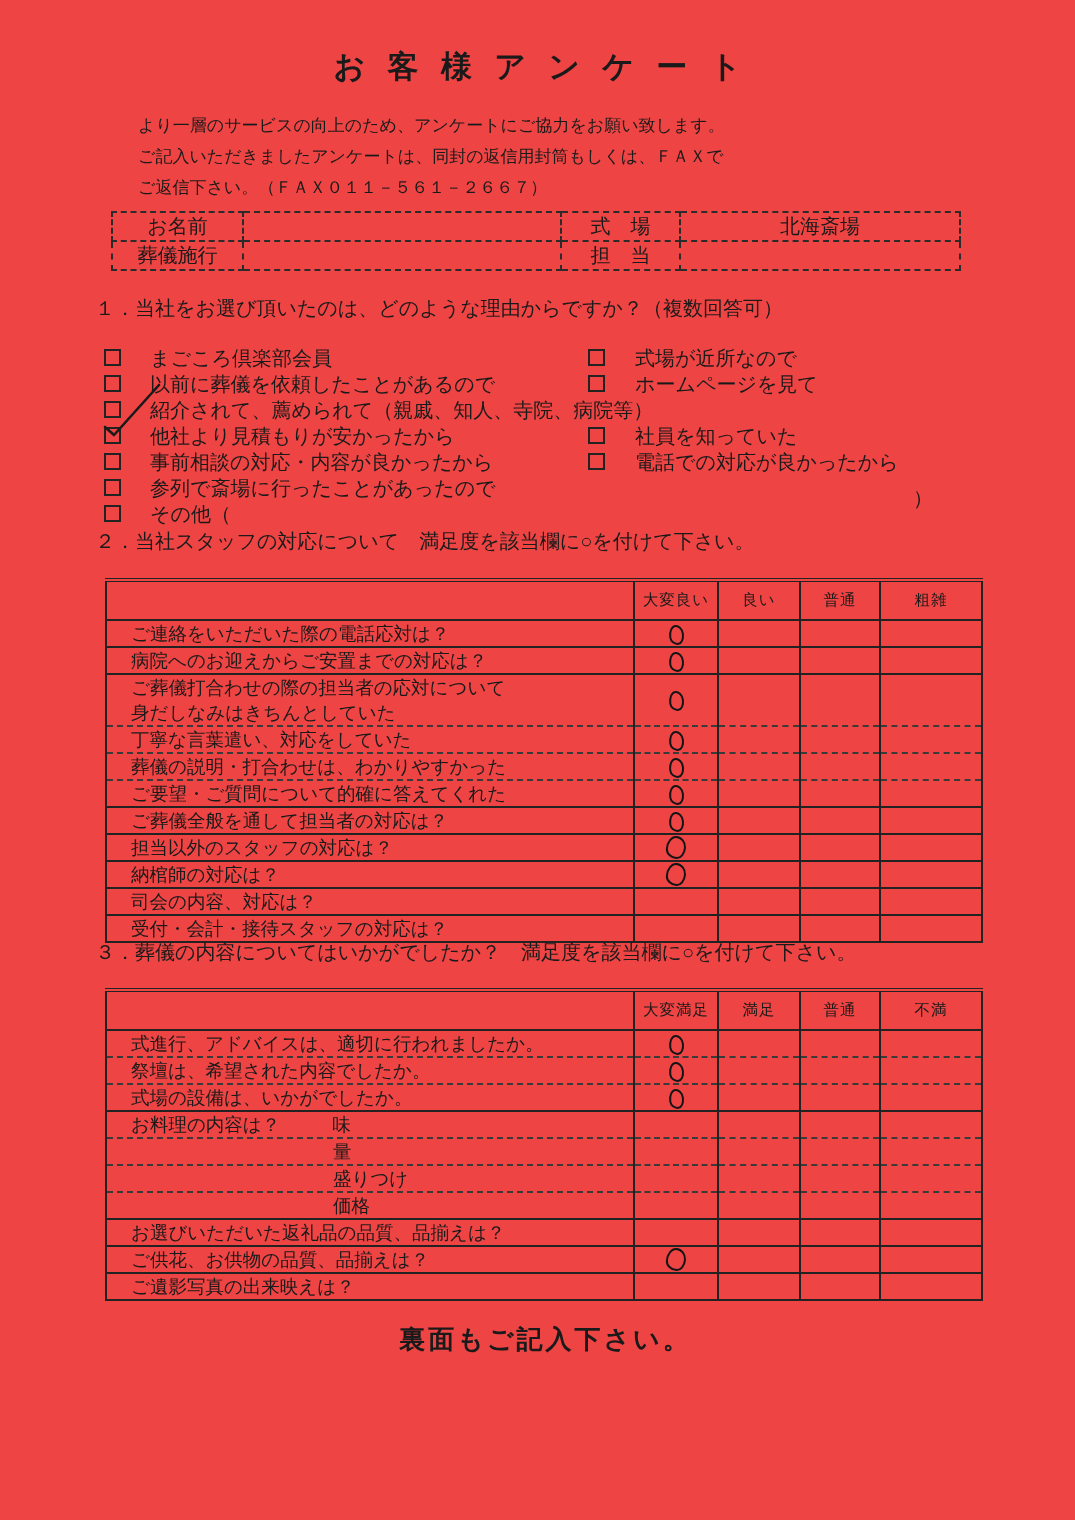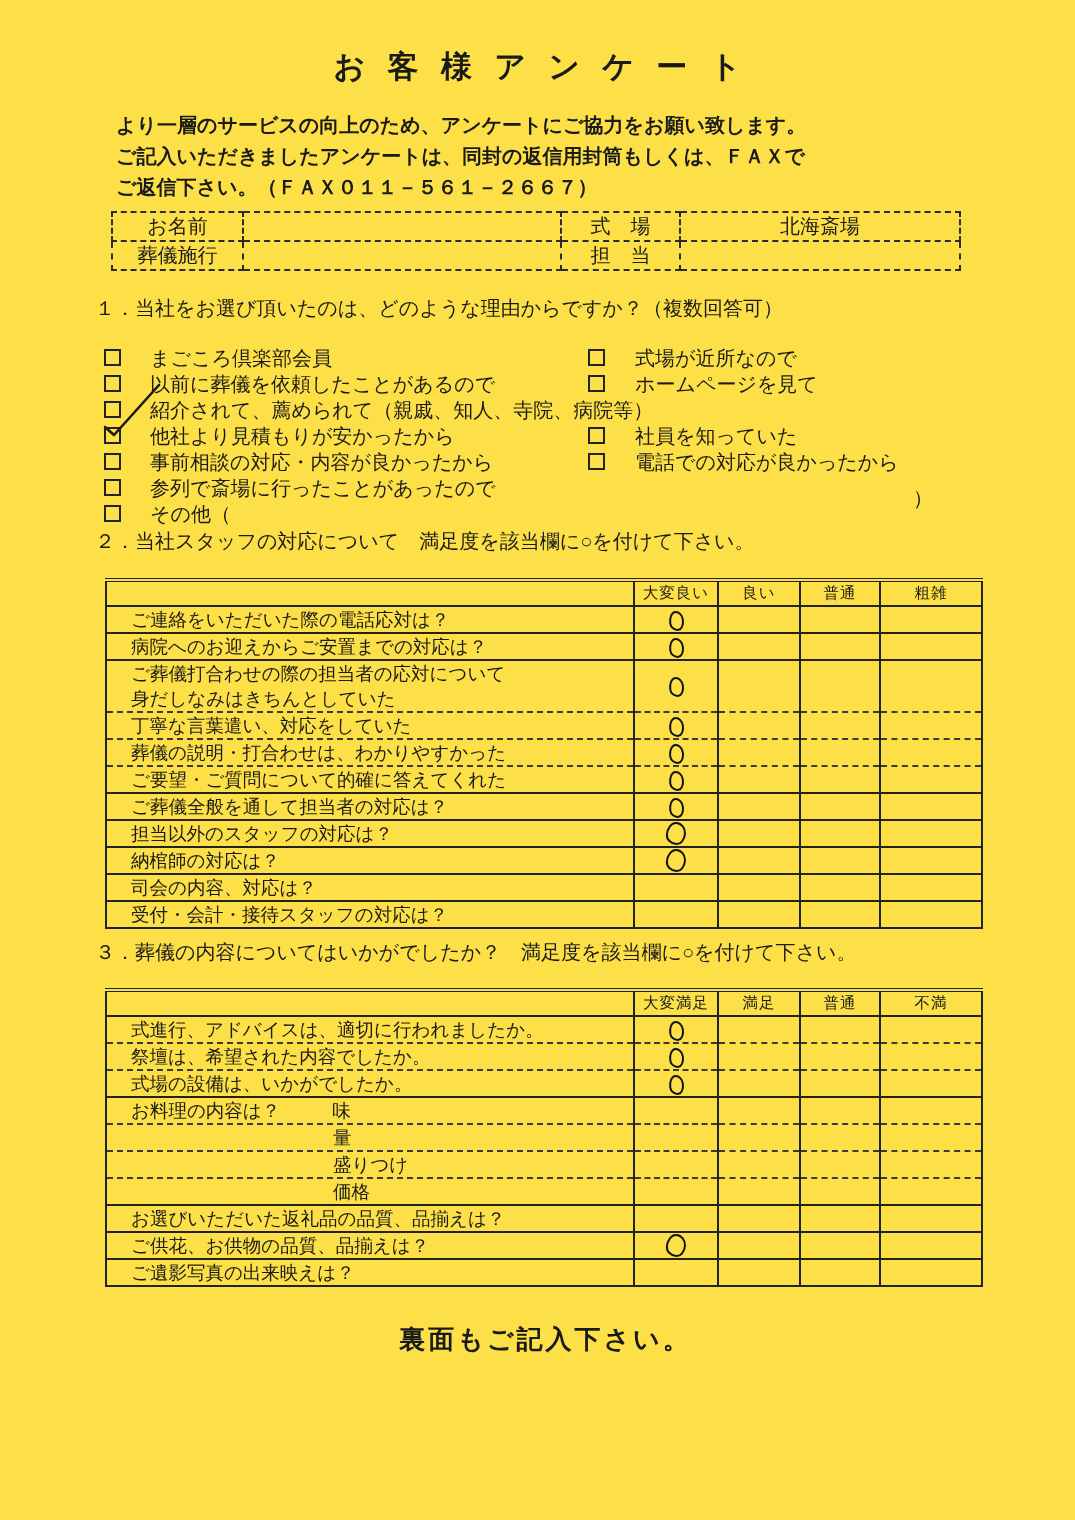--- a/index.html
+++ b/index.html
@@ -1,30 +1,30 @@
 <!DOCTYPE html>
 <html><head>
 <meta charset="utf-8">
 <style>
   * { margin:0; padding:0; box-sizing:border-box; }
   html,body { background:#e8e8e8; }
   .page {
     position:relative; width:1075px; height:1520px;
-    background:#fde047; color:#1a1a1a;
+    background:#ef4444; color:#1a1a1a;
     font-family:"Liberation Sans","DejaVu Sans",sans-serif;
     margin:0 auto; overflow:hidden;
   }
   
   .doc-title {
     position:absolute; top:46px; left:0; right:0;
     text-align:center; font-size:31px; font-weight:700;
     letter-spacing:0.72em; text-indent:0.72em;
   }
-  .intro { position:absolute; top:110px; left:116px; width:840px;
-    font-size:20px; line-height:31px;font-weight:bold; }
+  .intro { position:absolute; top:110px; left:138px; width:840px;
+    font-size:17px; line-height:31px; }
   
   .info-box { position:absolute; left:111px; top:211px;
     border-collapse:collapse; table-layout:fixed; width:848px; }
   .info-box td {
     border:2px dashed #2b2b2b; height:28px; font-size:20px;
     text-align:center; overflow:hidden; padding:0 4px;
   }
   .info-box td.val { text-align:center; }
   
   .q-heading { font-size:20px; }
@@ -46,21 +46,21 @@
   .rate-table { position:absolute; left:105px; border-collapse:collapse;
     table-layout:fixed; width:876px; }
   #t2 { top:578px; } #t3 { top:988px; }
   .rate-table { border:2px solid #222; border-top:4px double #222; }
   .rate-table td, .rate-table th {
     border-left:2px solid #222; overflow:hidden;
     font-size:18.5px; font-weight:400; vertical-align:middle;
   }
   .rate-table tr { height:26px; }
   .rate-table tr.tall { height:52px; }
-  .rate-table tr.hdr { height:26px; }
+  .rate-table tr.hdr { height:40px; }
   .rate-table tr.hdr th { border-bottom:2px solid #222; font-size:15.5px;
     text-align:center; letter-spacing:1px; }
   .rate-table td.q { padding-left:24px; text-align:left; white-space:nowrap; }
   .rate-table td.c { text-align:center; }
   .rate-table tr.solid td { border-bottom:2px solid #222; }
   .rate-table tr.dash td  { border-bottom:2px dashed #3a3a3a; }
   .rate-table tr:last-child td { border-bottom:none; }
   .two-line div { line-height:25px; }
   .sub { margin-left:52px; }
   td.q.indent { padding-left:226px; }

